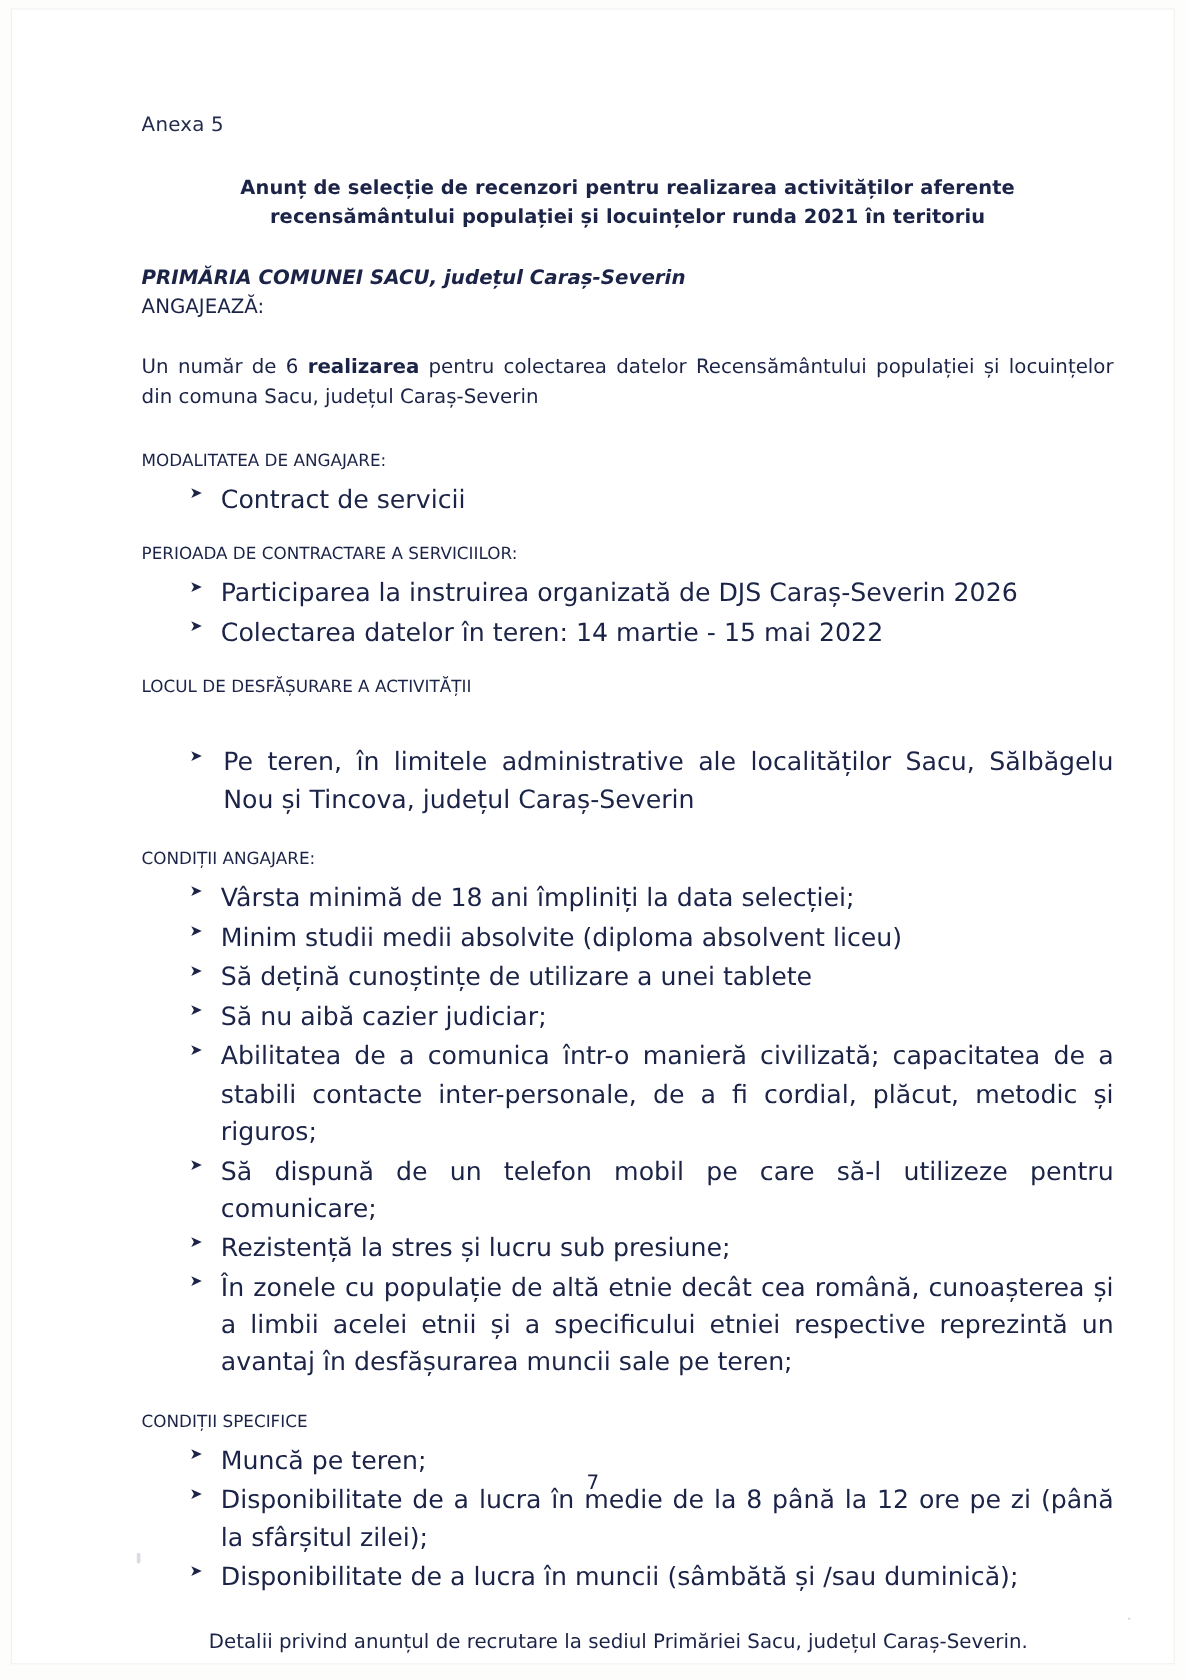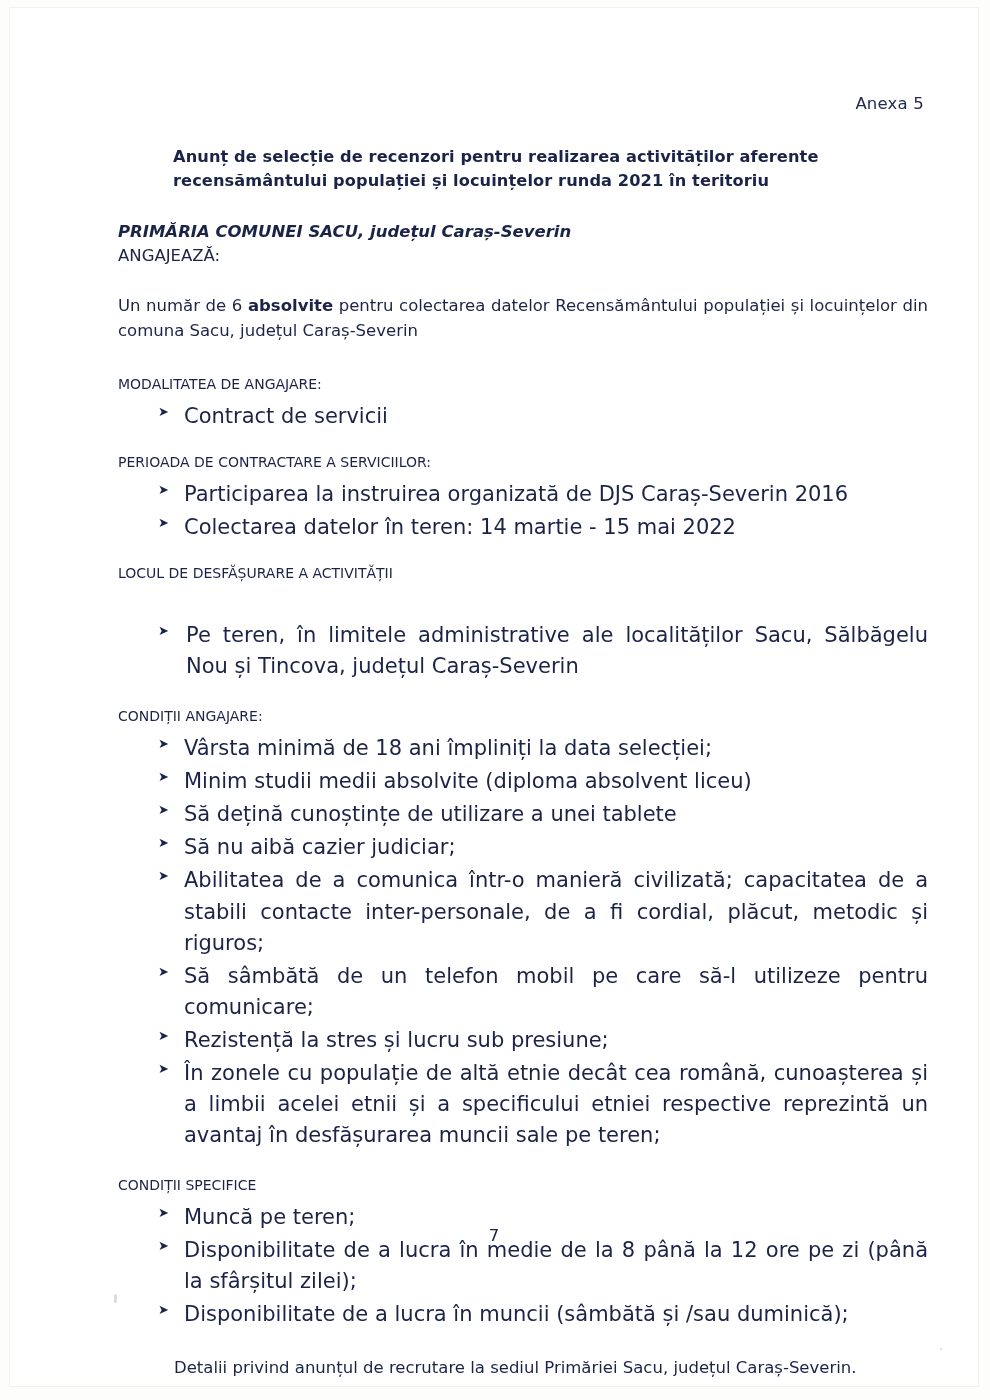--- a/index.html
+++ b/index.html
@@ -28,29 +28,28 @@
     background: #ffffff;
     box-shadow: 0 0 0 1px #f2f2f0;
   }
   .content {
     position: absolute;
     left: 108px;
     top: 86px;
     width: 810px;
   }
   .anexa {
-    text-align: right;
     font-size: 16.5px;
     letter-spacing: .2px;
     color: #232b4d;
     margin-bottom: 32px;
     padding-right: 4px;
   }
   .title {
-    text-align: left;
+    text-align: center;
     font-weight: bold;
     font-size: 16.2px;
     line-height: 1.5;
     color: #1b2347;
     margin: 0 auto 26px auto;
     width: 700px;
     letter-spacing: .1px;
   }
   .org {
     font-size: 16.5px;
@@ -149,46 +148,46 @@
 
     <div class="content">
 
       <div class="anexa">Anexa 5</div>
 
       <div class="title">Anunț de selecție de recenzori pentru realizarea activităților aferente recensământului populației și locuințelor runda 2021 în teritoriu</div>
 
       <div class="org">PRIMĂRIA COMUNEI SACU, județul Caraș-Severin</div>
       <div class="org-sub">ANGAJEAZĂ:</div>
 
-      <p class="just"><span>Un număr de 6 </span><b>absolvite</b><span> pentru colectarea datelor Recensământului populației și locuințelor din  comuna Sacu, județul Caraș-Severin</span></p>
+      <p class="just"><span>Un număr de 6 </span><b>realizarea</b><span> pentru colectarea datelor Recensământului populației și locuințelor din  comuna Sacu, județul Caraș-Severin</span></p>
 
       <div class="section">MODALITATEA DE ANGAJARE:</div>
       <ul class="arrow">
         <li>Contract de servicii</li>
       </ul>
 
       <div class="section">PERIOADA DE CONTRACTARE A SERVICIILOR:</div>
       <ul class="arrow">
-        <li>Participarea la instruirea organizată de DJS Caraș-Severin 2016</li>
+        <li>Participarea la instruirea organizată de DJS Caraș-Severin 2026</li>
         <li>Colectarea datelor în teren: 14 martie - 15 mai 2022</li>
       </ul>
 
       <div class="section">LOCUL DE DESFĂȘURARE A ACTIVITĂȚII</div>
       <ul class="arrow wide tight">
         <li>Pe teren, în limitele administrative ale localităților Sacu, Sălbăgelu Nou și Tincova, județul Caraș-Severin</li>
       </ul>
 
       <div class="section gap-before">CONDIȚII ANGAJARE:</div>
       <ul class="arrow">
         <li>Vârsta minimă de 18 ani împliniți la data selecției;</li>
         <li>Minim studii medii absolvite (diploma absolvent liceu)</li>
         <li>Să dețină cunoștințe de utilizare a unei tablete</li>
         <li>Să nu aibă cazier judiciar;</li>
         <li>Abilitatea de a comunica într-o manieră civilizată; capacitatea de a stabili contacte inter-personale, de a fi cordial, plăcut, metodic și riguros;</li>
-        <li>Să sâmbătă de un telefon mobil pe care să-l utilizeze pentru comunicare;</li>
+        <li>Să dispună de un telefon mobil pe care să-l utilizeze pentru comunicare;</li>
         <li>Rezistență la stres și lucru sub presiune;</li>
         <li>În zonele cu populație de altă etnie decât cea română, cunoașterea și a limbii acelei etnii și a specificului etniei respective reprezintă un avantaj în desfășurarea muncii sale pe teren;</li>
       </ul>
 
 
       <div class="section gap-before">CONDIȚII SPECIFICE</div>
       <ul class="arrow">
         <li>Muncă pe teren;</li>
         <li>Disponibilitate de a lucra în medie de la 8 până la 12 ore pe zi (până la sfârșitul zilei);</li>
         <li>Disponibilitate de a lucra în muncii (sâmbătă și /sau duminică);</li>

